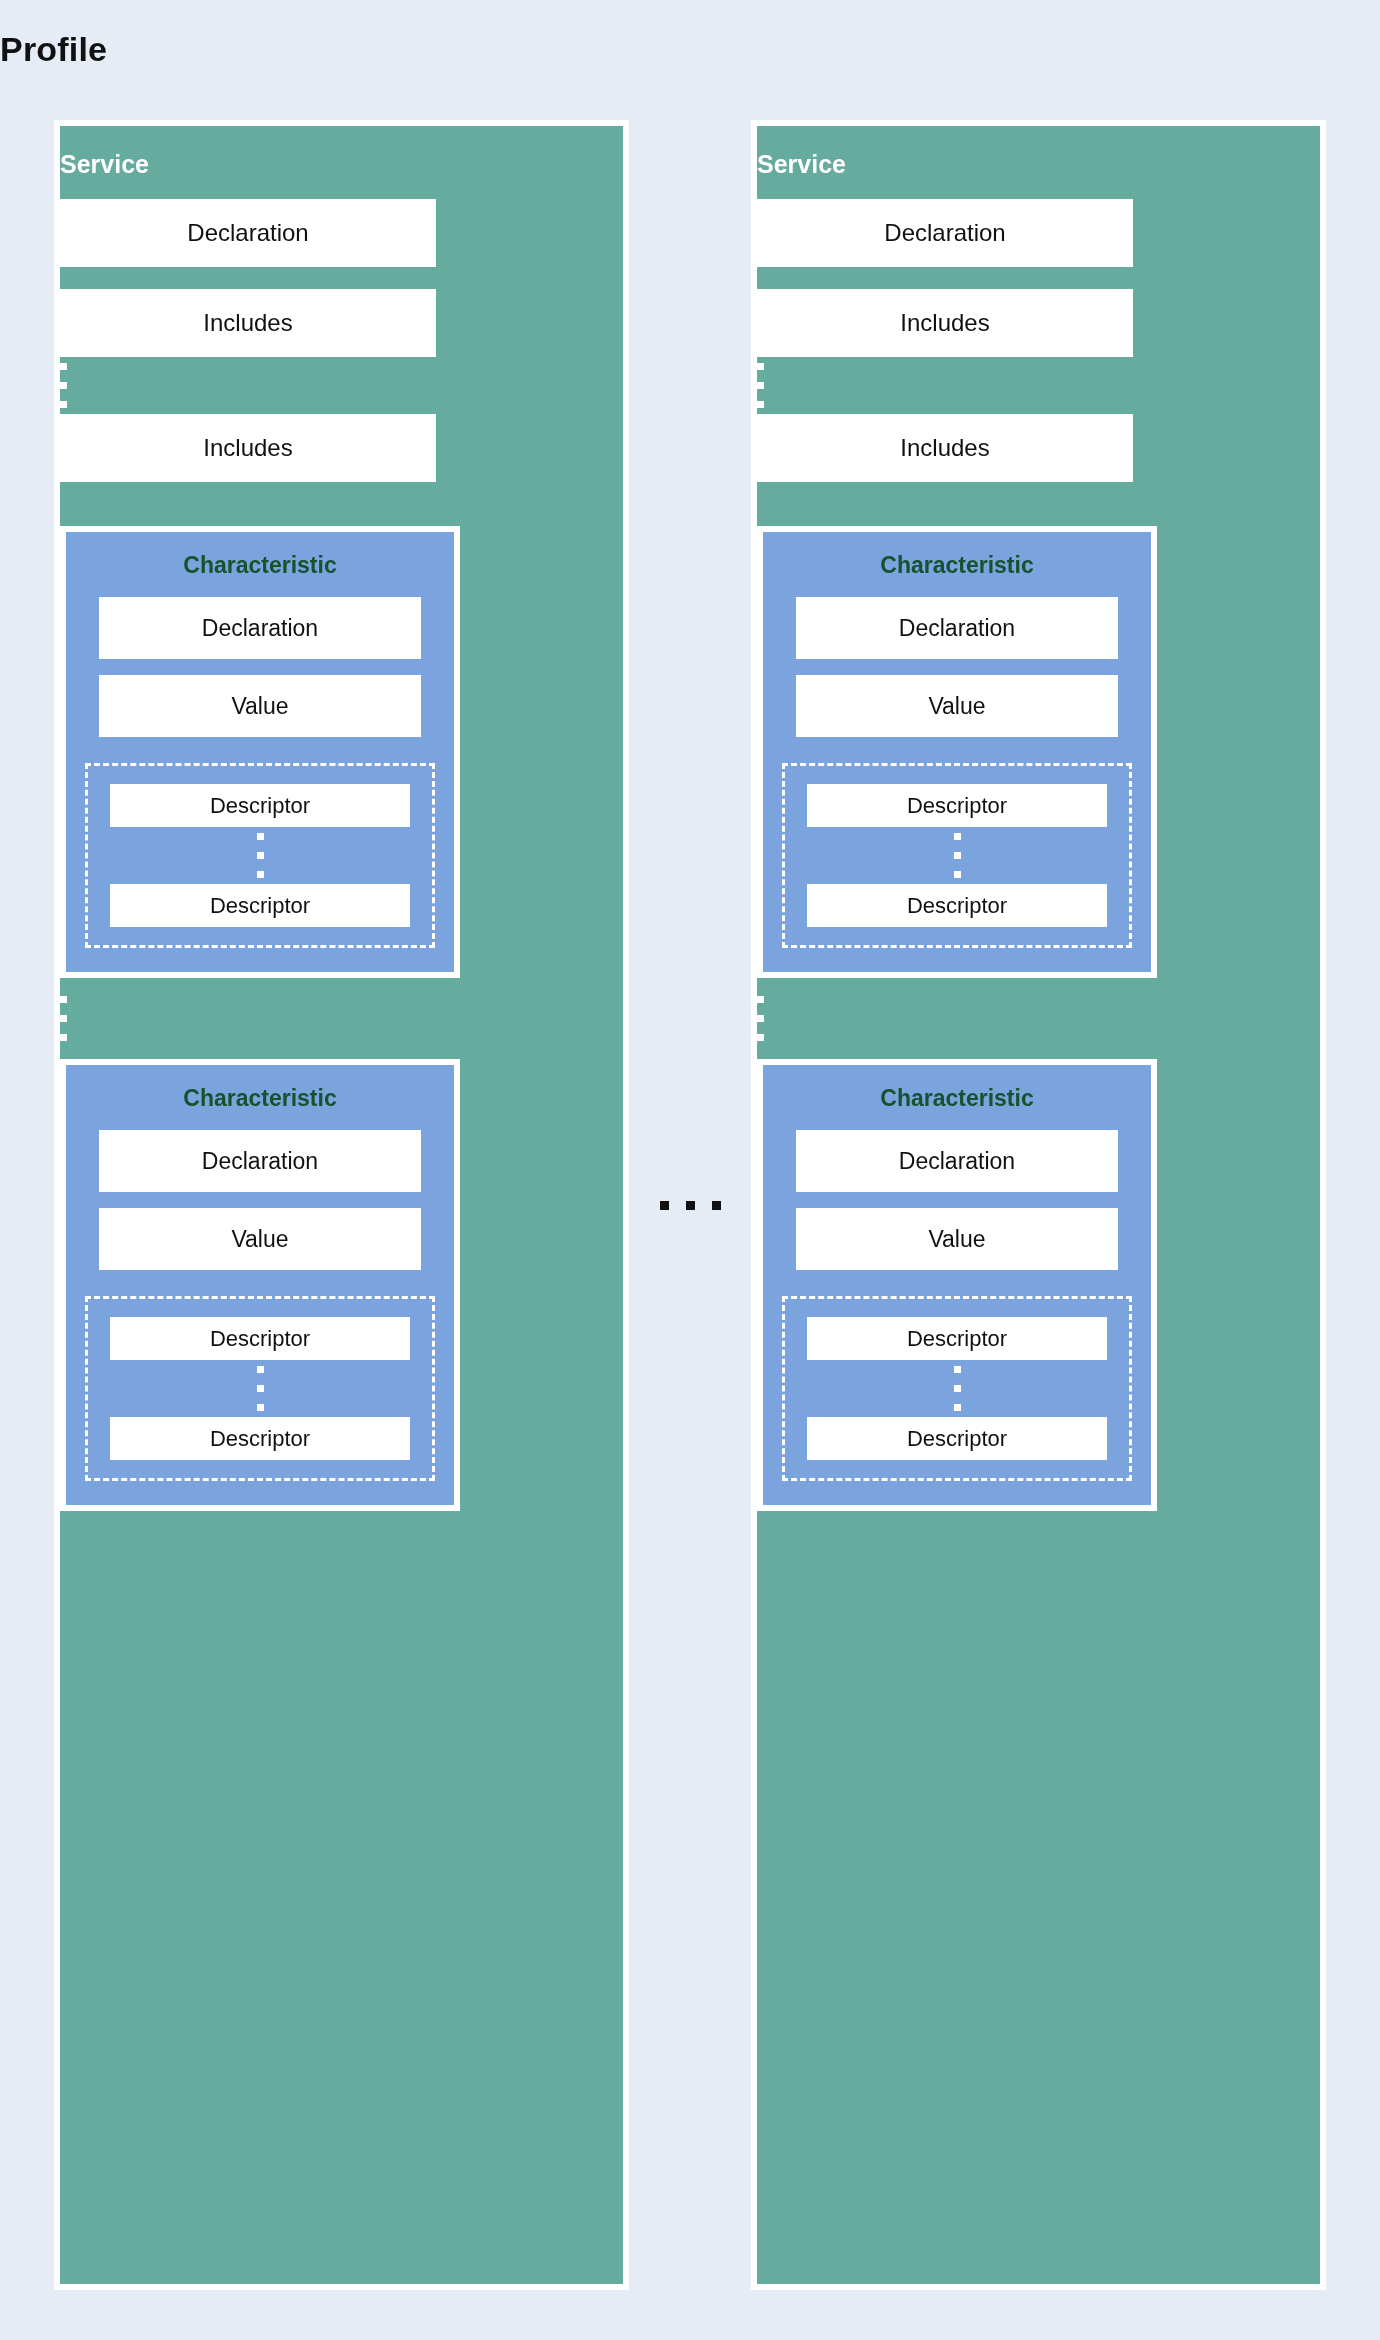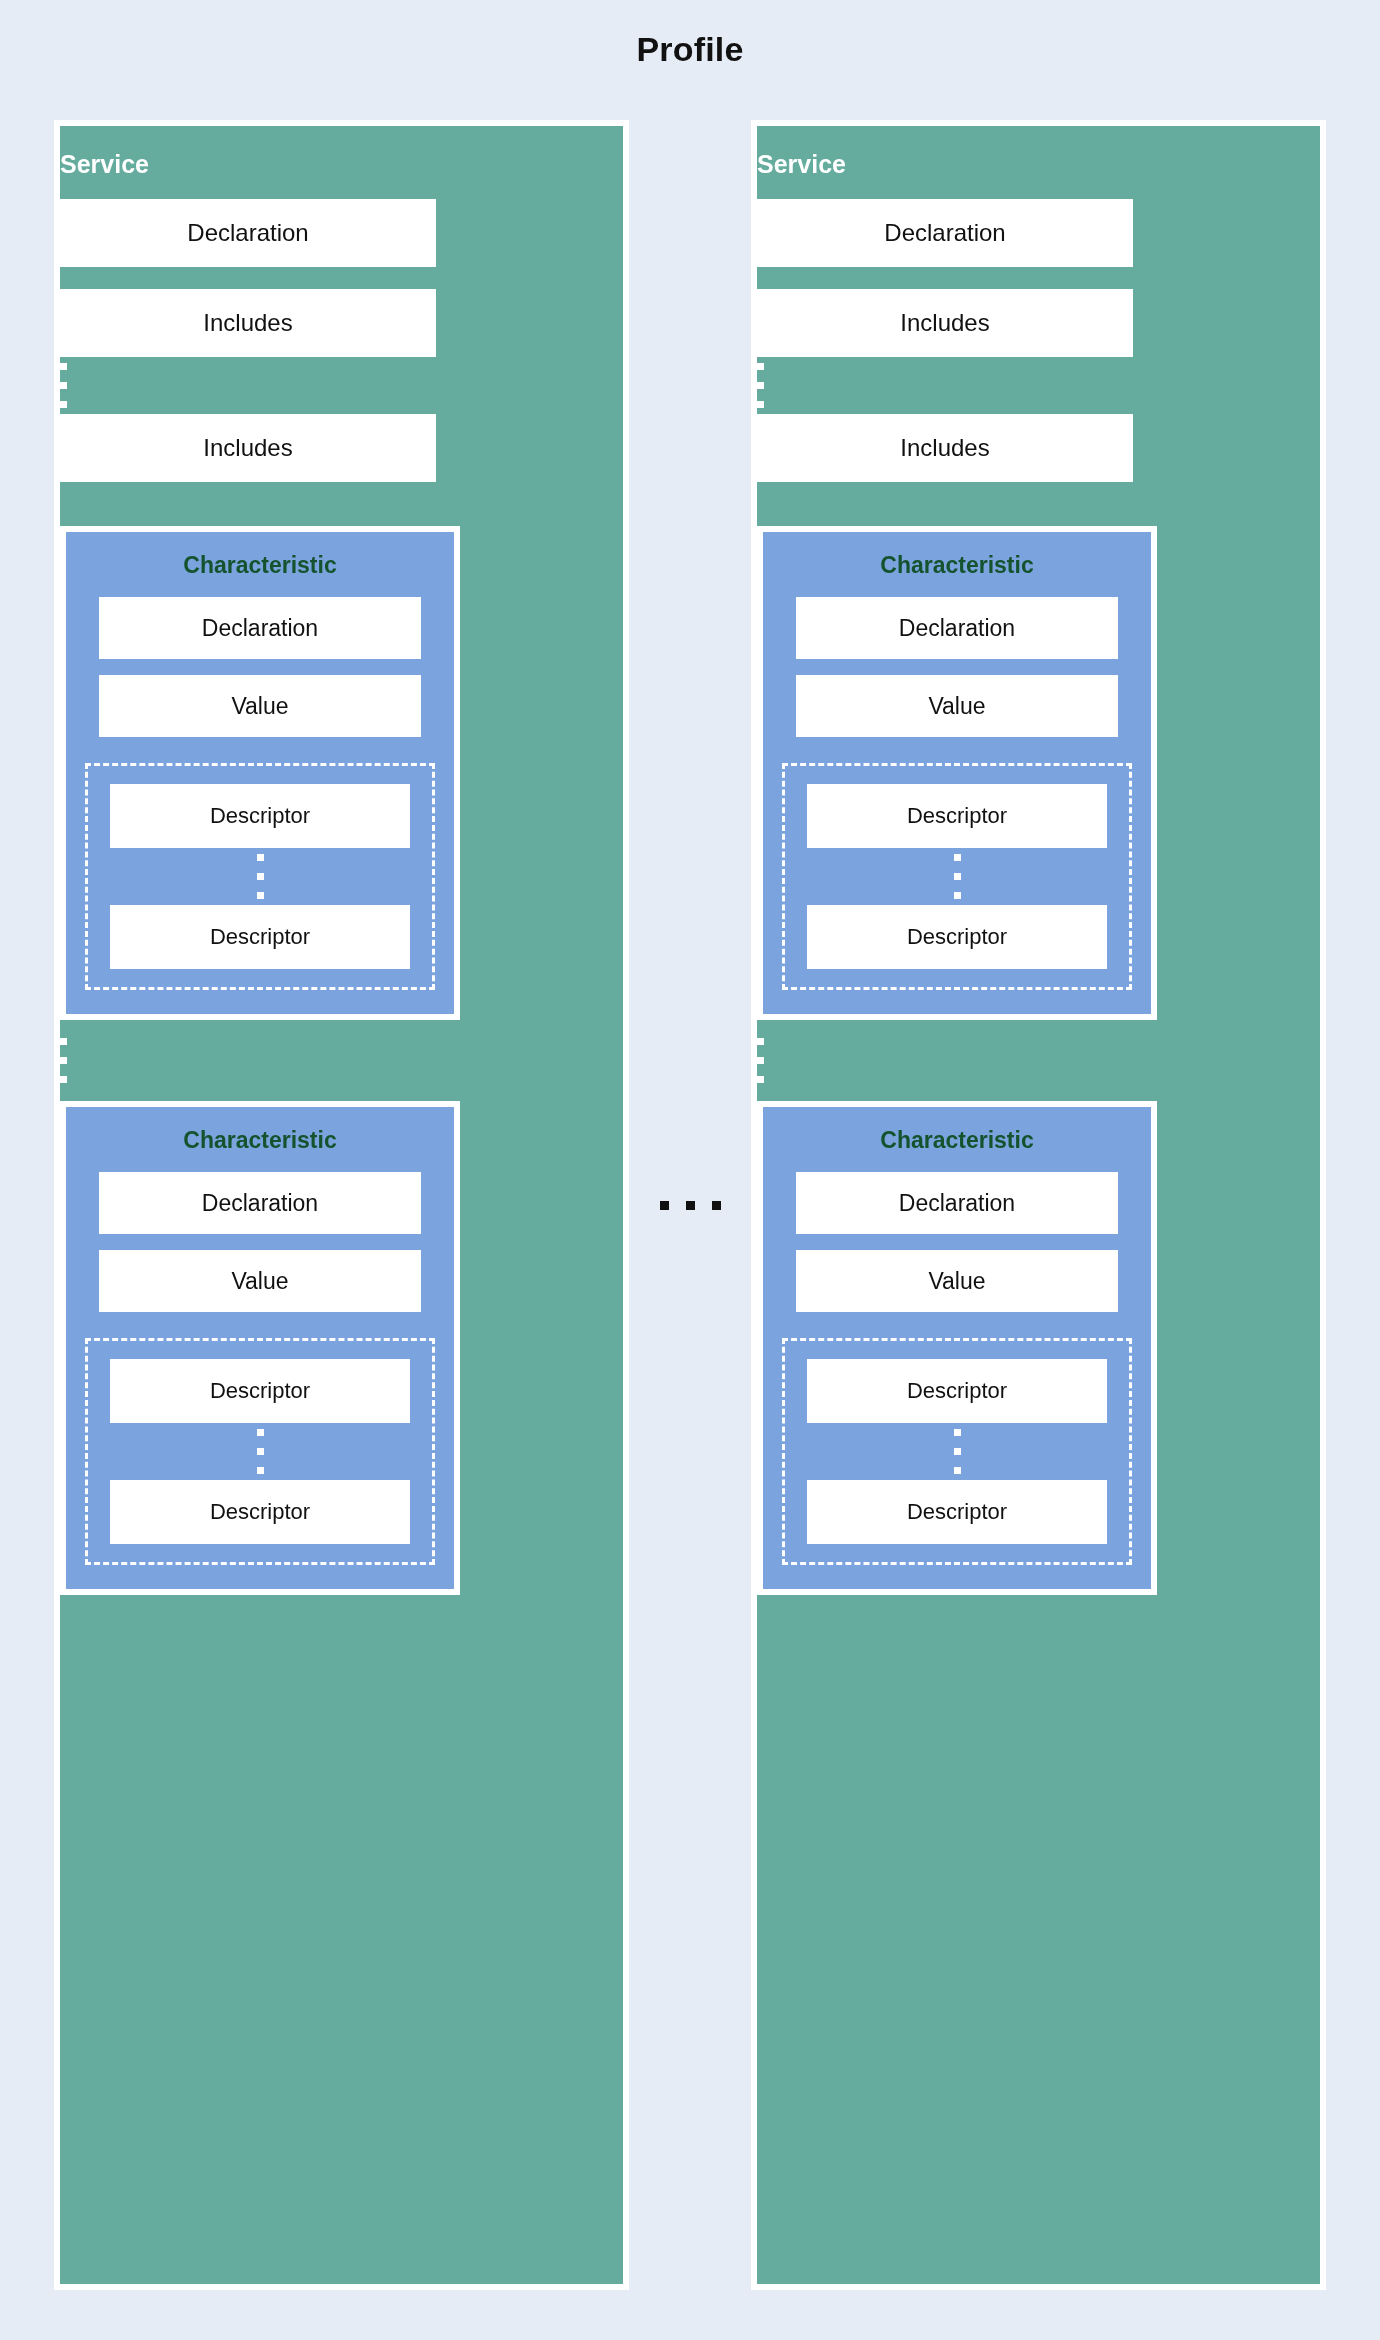--- a/index.html
+++ b/index.html
@@ -19,21 +19,20 @@
     background: #e6ecf5;
     overflow: hidden;
   }
 
   
   .page-title {
     position: absolute;
     top: 30px;
     left: 0;
     width: 1380px;
-    text-align: center;
     font-size: 34px;
     font-weight: bold;
     color: #111111;
     letter-spacing: 0.2px;
   }
 
   
   .services-row {
     position: absolute;
     top: 120px;
@@ -139,21 +138,21 @@
     display: flex;
     flex-direction: column;
     align-items: center;
     padding: 18px 0;
     margin-top: 26px;
     flex: 0 0 auto;
   }
 
   .descriptor-box {
     width: 300px;
-    height: 64px;
+    height: 43px;
     background: #ffffff;
     display: flex;
     align-items: center;
     justify-content: center;
     font-size: 22px;
     color: #111111;
     flex: 0 0 auto;
   }
 
   

